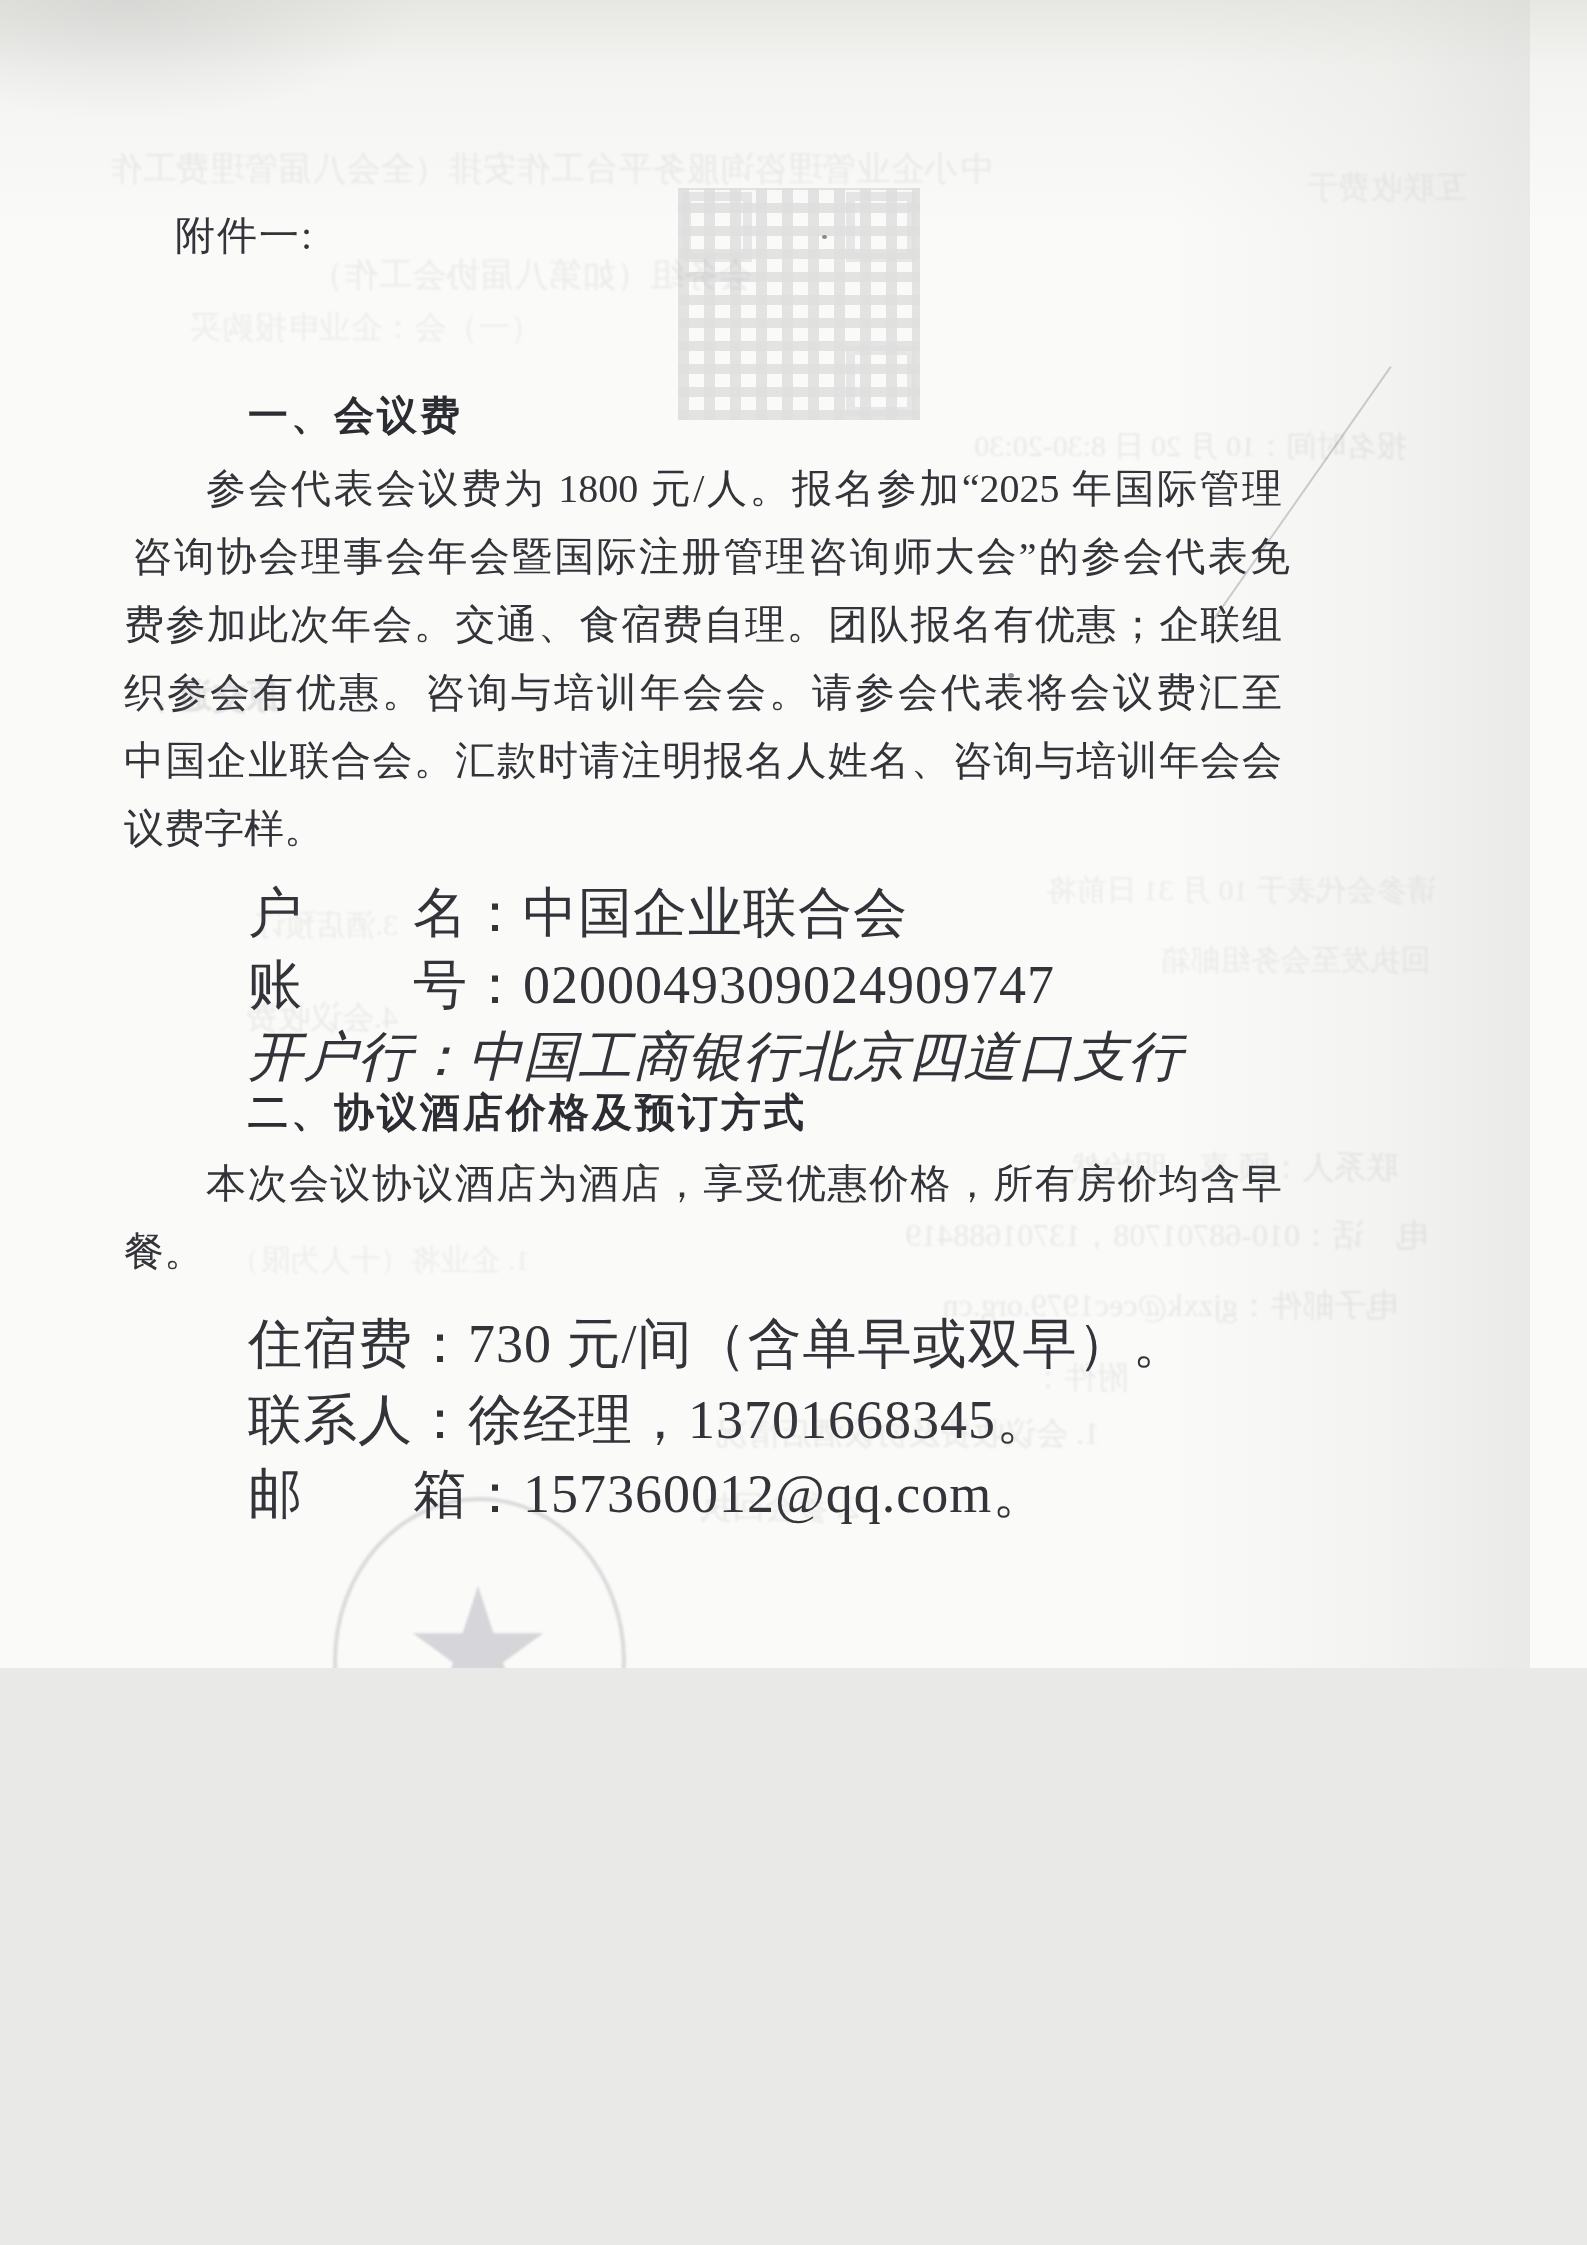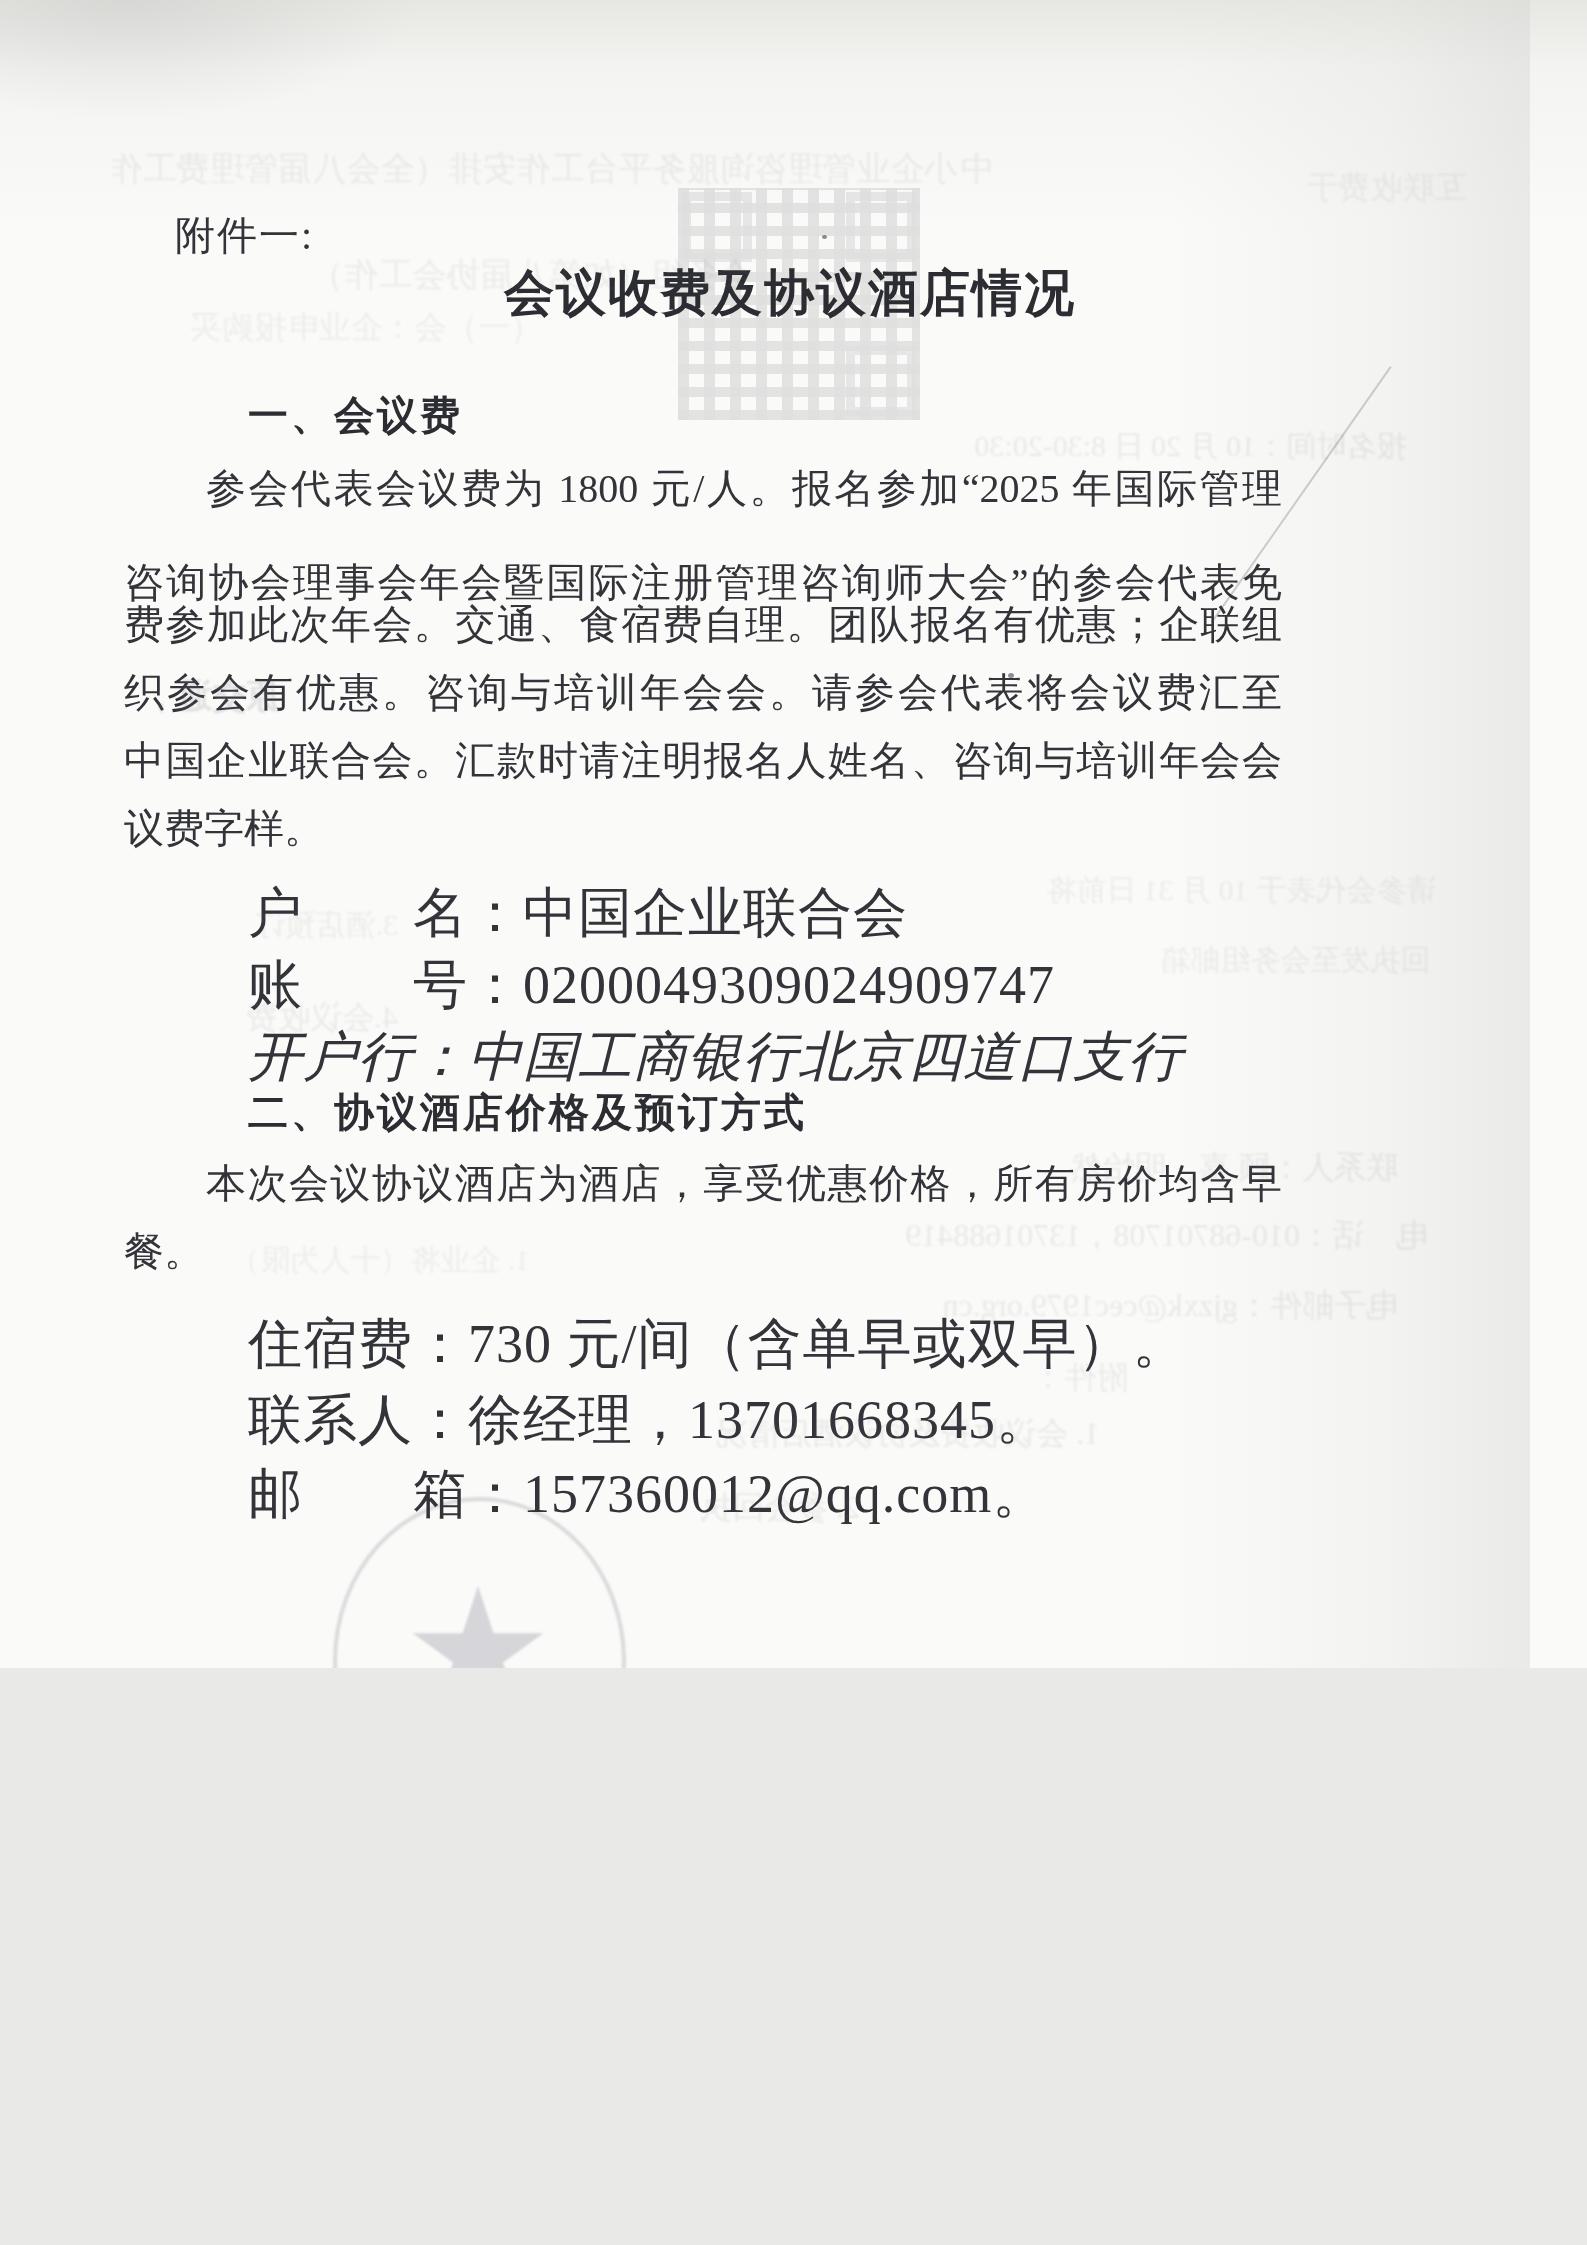--- a/index.html
+++ b/index.html
@@ -72,26 +72,25 @@
   </div>
   <div class="abs" id="seal"></div>
   <div class="abs" id="seal-star">★</div>
   <div id="bt-hairline"></div>
 
   <div class="abs" id="crease"></div>
   <div class="speck" id="speck1"></div>
   <div class="speck" id="speck2"></div>
 
   <div class="abs" id="attachment-label">附件一:</div>
-  <div class="abs" id="doc-title">会议收费及协议酒店情况</div>
 
   <div class="abs h-sans" id="sec1-heading">一、会议费</div>
 
   <div class="abs p-line jl indent" style="top:463px;">参会代表会议费为 1800 元/人。报名参加“2025 年国际管理</div>
-  <div class="abs p-line jl" style="top:557px;">咨询协会理事会年会暨国际注册管理咨询师大会”的参会代表免</div>
+  <div class="abs p-line jl" style="top:531px;margin-left:8px;">咨询协会理事会年会暨国际注册管理咨询师大会”的参会代表免</div>
   <div class="abs p-line jl" style="top:599px;">费参加此次年会。交通、食宿费自理。团队报名有优惠；企联组</div>
   <div class="abs p-line jl" style="top:667px;">织参会有优惠。咨询与培训年会会。请参会代表将会议费汇至</div>
   <div class="abs p-line jl" style="top:735px;">中国企业联合会。汇款时请注明报名人姓名、咨询与培训年会会</div>
   <div class="abs p-line" style="top:803px;">议费字样。</div>
 
   <div class="abs acct" style="top:877px;">户　　名：中国企业联合会</div>
   <div class="abs acct" style="top:949px;">账　　号：0200049309024909747</div>
   <div class="abs acct" style="top:1021px;font-style:italic;">开户行：中国工商银行北京四道口支行</div>
 
   <div class="abs h-sans" id="sec2-heading">二、协议酒店价格及预订方式</div>

